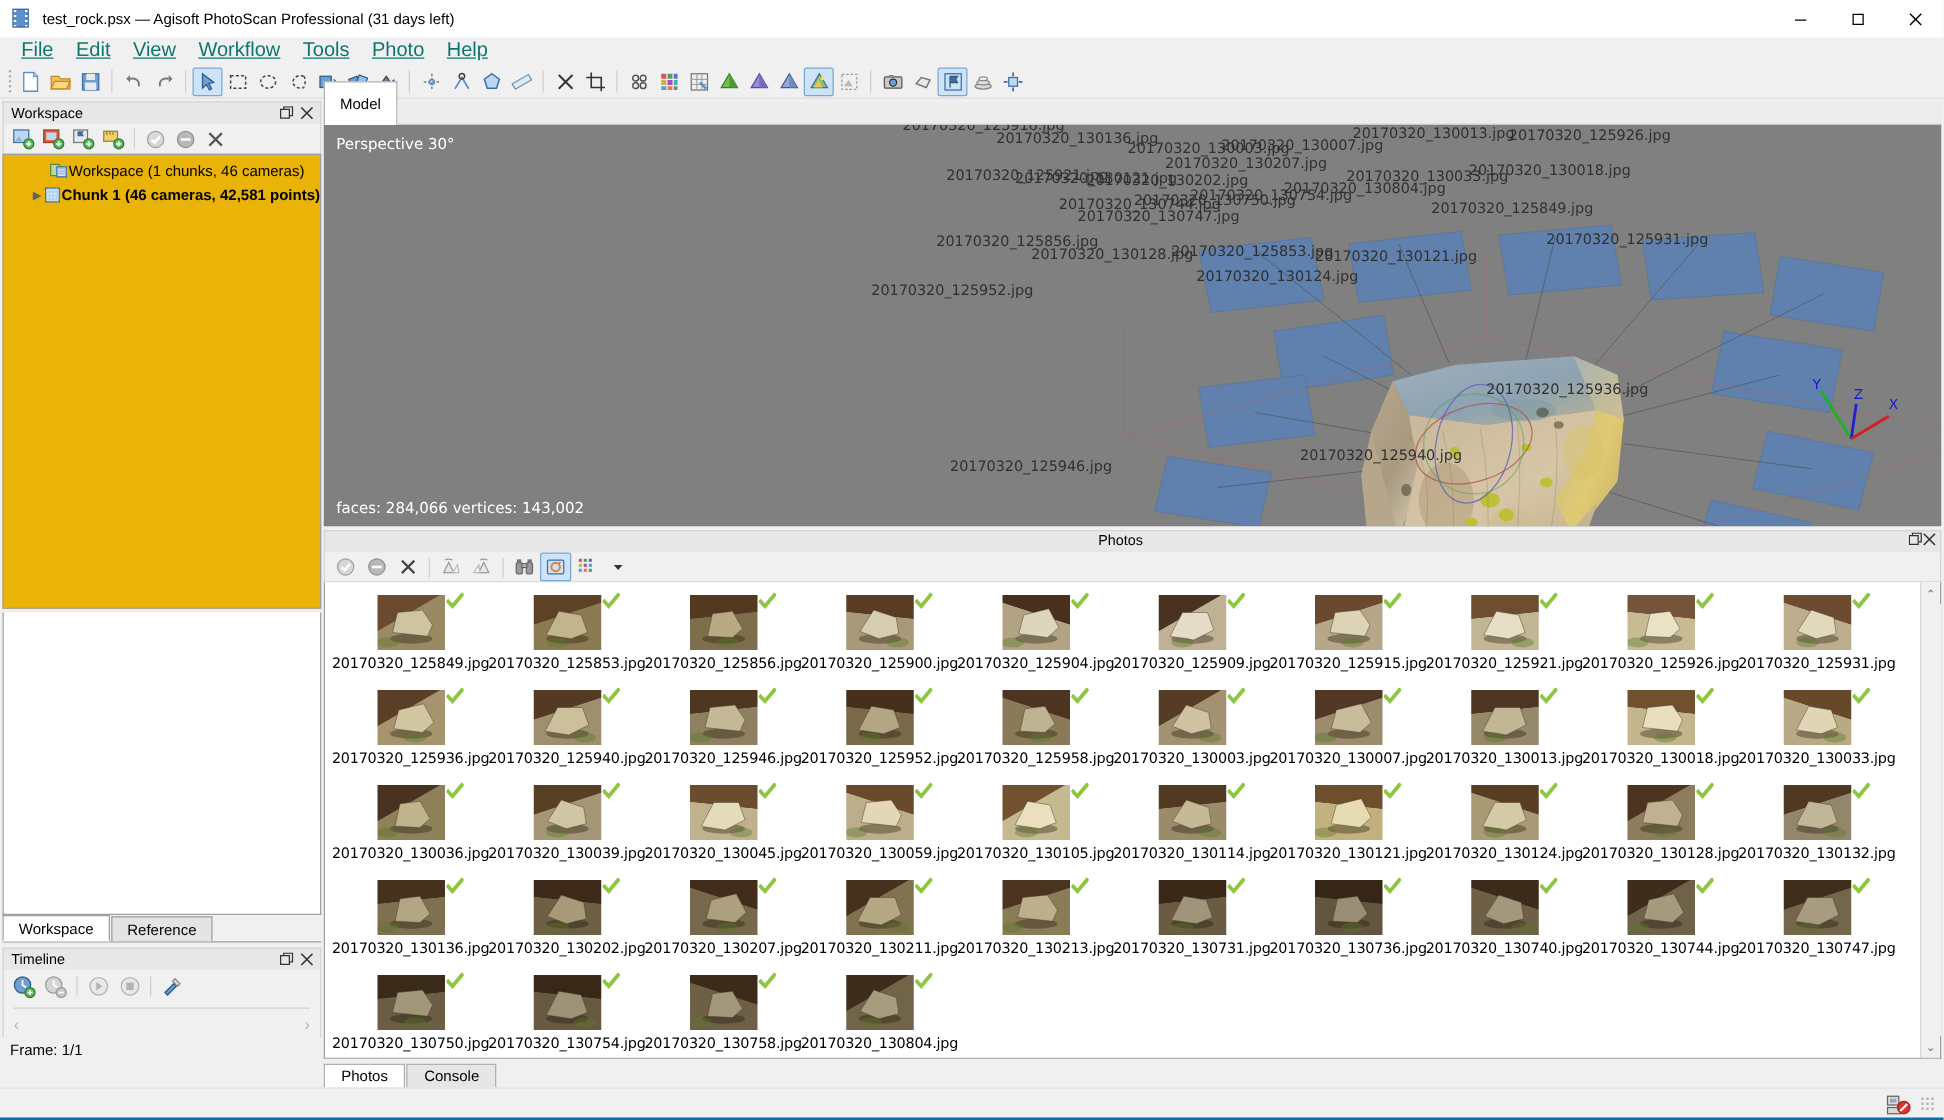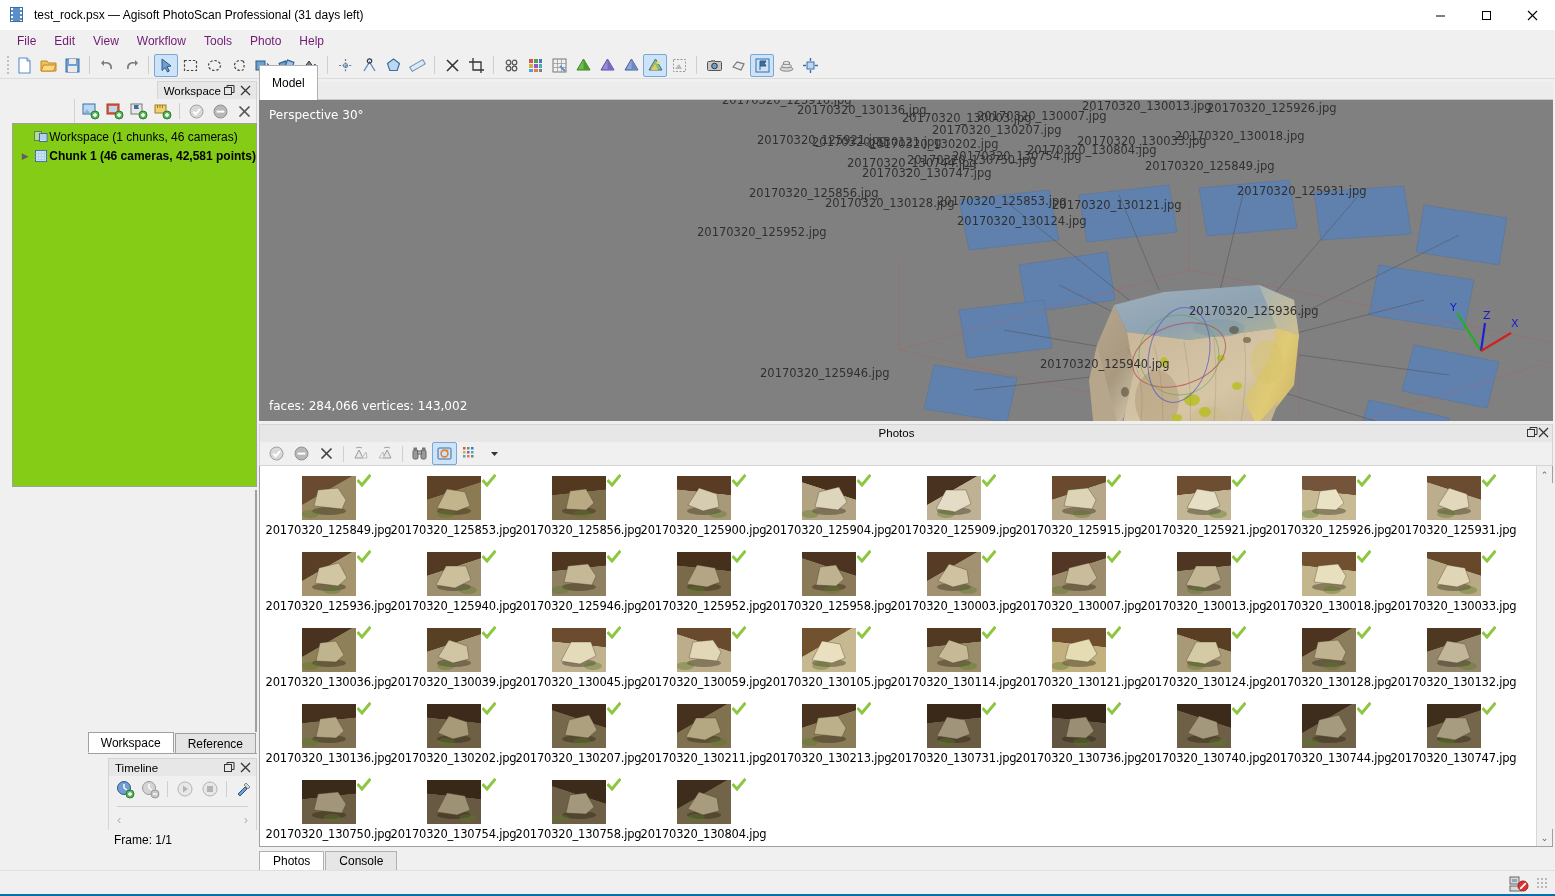--- a/index.html
+++ b/index.html
@@ -30,58 +30,58 @@
   .title-text { font-size: 12px; color: #000; }
   .win-controls { position: absolute; right: 0; top: 0; height: 30px; display: flex; }
   .win-btn {
     width: 46px; height: 30px; display: flex; align-items: center; justify-content: center;
     font-size: 13px; color: #000; background: transparent; border: none;
   }
   .win-btn svg { display: block; }
 
   
   .menubar { height: 22px; flex: 0 0 22px; display: flex; align-items: center; background: #f0f0f0; padding-left: 8px; }
-  .menu-item { padding: 2px 9px; font-size: 12px; color: #701a75; }
+  .menu-item { padding: 2px 9px; font-size: 16px; color: #0f766e; text-decoration: underline; }
 
   
   .toolbar {
     height: 27px; flex: 0 0 27px; background: #f0f0f0; display: flex; align-items: center;
     padding-left: 4px; border-bottom: 1px solid #dcdcdc;
   }
   .tb-grip { width: 8px; height: 20px; display: flex; flex-direction: column; justify-content: center; align-items: center; gap: 2px; }
   .tb-grip i { width: 2px; height: 2px; background: #b0b0b0; display: block; border-radius: 50%; }
   .tb-btn {
     width: 24px; height: 23px; display: flex; align-items: center; justify-content: center;
     margin: 0 0px; border: 1px solid transparent; border-radius: 2px;
   }
   .tb-btn.active { background: #cde3f7; border: 1px solid #7ba7d4; }
   .tb-sep { width: 1px; height: 18px; background: #cfcfcf; margin: 0 5px; }
 
   
   .body-area { flex: 1 1 auto; display: flex; min-height: 0; }
 
   
-  .left-dock { width: 257px; flex: 0 0 257px; display: flex; flex-direction: column; background: #f0f0f0; padding: 2px 0 0 2px; align-items: flex-end; }
+  .left-dock { width: 257px; flex: 0 0 257px; display: flex; flex-direction: column; background: #f0f0f0; padding: 2px 0 0 2px; }
   .panel-head {
     height: 18px; background: #e7e7e7; display: flex; align-items: center;
     font-size: 11.5px; padding: 0 3px 0 6px; border: 1px solid #d4d4d4; border-bottom: none;
   }
   .panel-head .ptitle { flex: 1; }
   .panel-head .phbtn { width: 16px; height: 14px; display: flex; align-items: center; justify-content: center; }
 
   .ws-toolbar {
     height: 24px; background: #f0f0f0; display: flex; align-items: center; padding-left: 4px;
     border-left: 1px solid #d4d4d4; border-right: 1px solid #d4d4d4;
   }
   .ws-tbtn { width: 24px; height: 22px; display: flex; align-items: center; justify-content: center; }
   .ws-sep { width: 1px; height: 16px; background: #cfcfcf; margin: 0 4px; }
 
   .ws-tree {
-    flex: 0 0 364px; background: #84cc16; border: 1px solid #a0a0a0; overflow: hidden;
-    padding: 3px 0 0 0;
+    flex: 0 0 364px; background: #eab308; border: 1px solid #a0a0a0; overflow: hidden;
+    padding: 3px 0 0 16px;
   }
   .tree-row { display: flex; align-items: center; height: 19px; padding-left: 5px; font-size: 12px; white-space: nowrap; }
   .tree-row.child { padding-left: 5px; }
   .tree-arrow { width: 14px; text-align: center; color: #606060; font-size: 9px; }
   .tree-ico { width: 17px; display: flex; align-items: center; justify-content: center; }
   .chunk-label { font-weight: bold; }
 
   .ws-blank { flex: 1 1 auto; background: #fff; border: 1px solid #a0a0a0; border-top: none; margin-top: 3px; }
 
   .left-tabs { height: 22px; flex: 0 0 22px; display: flex; align-items: flex-end; border-bottom: 1px solid #a0a0a0; }

